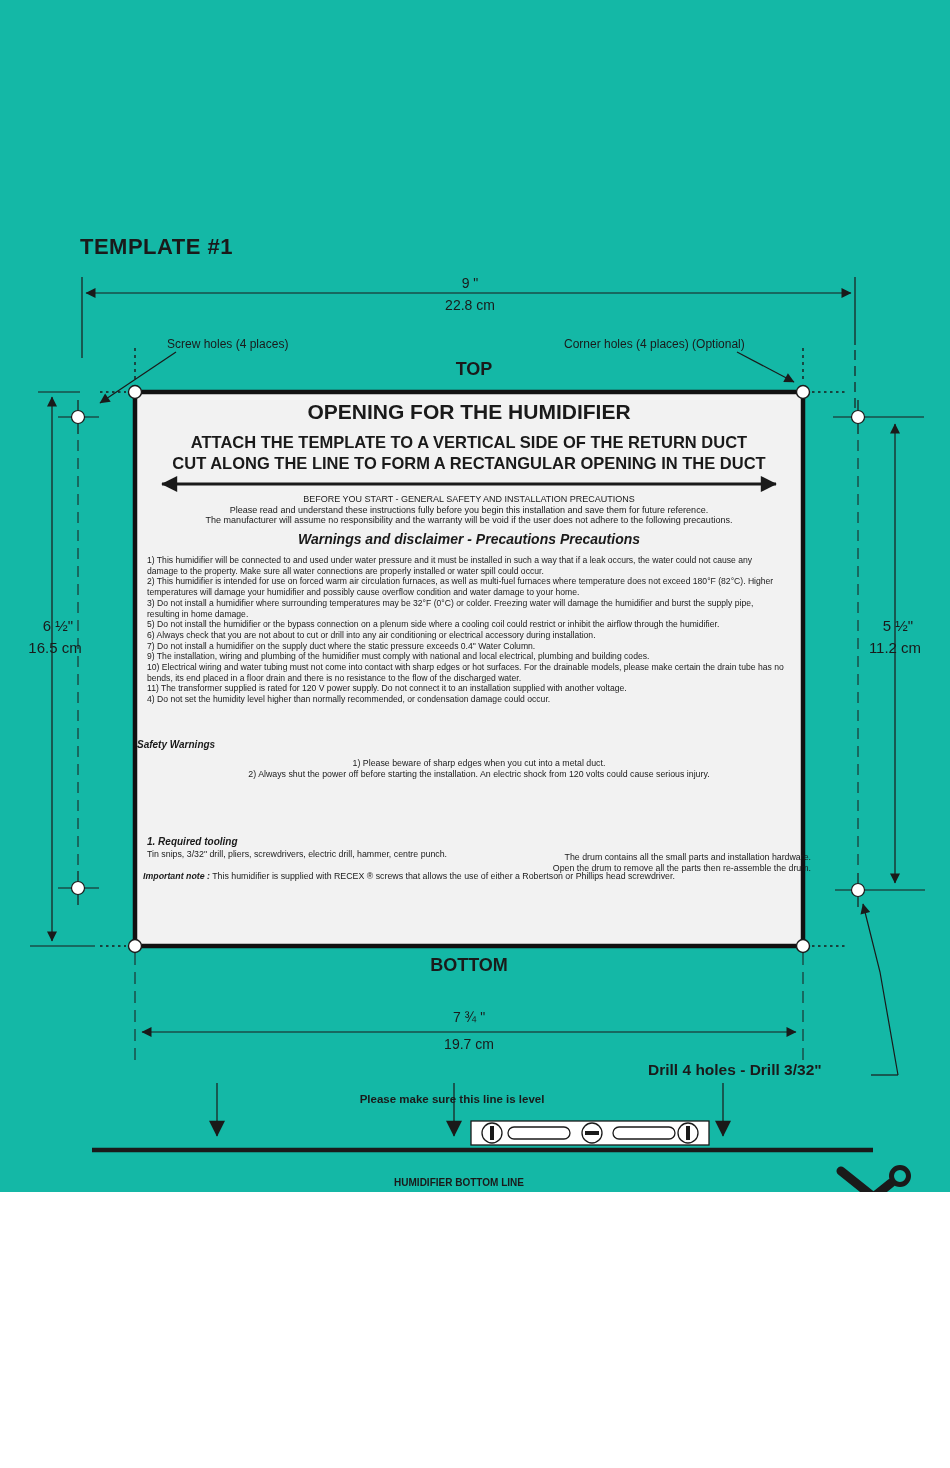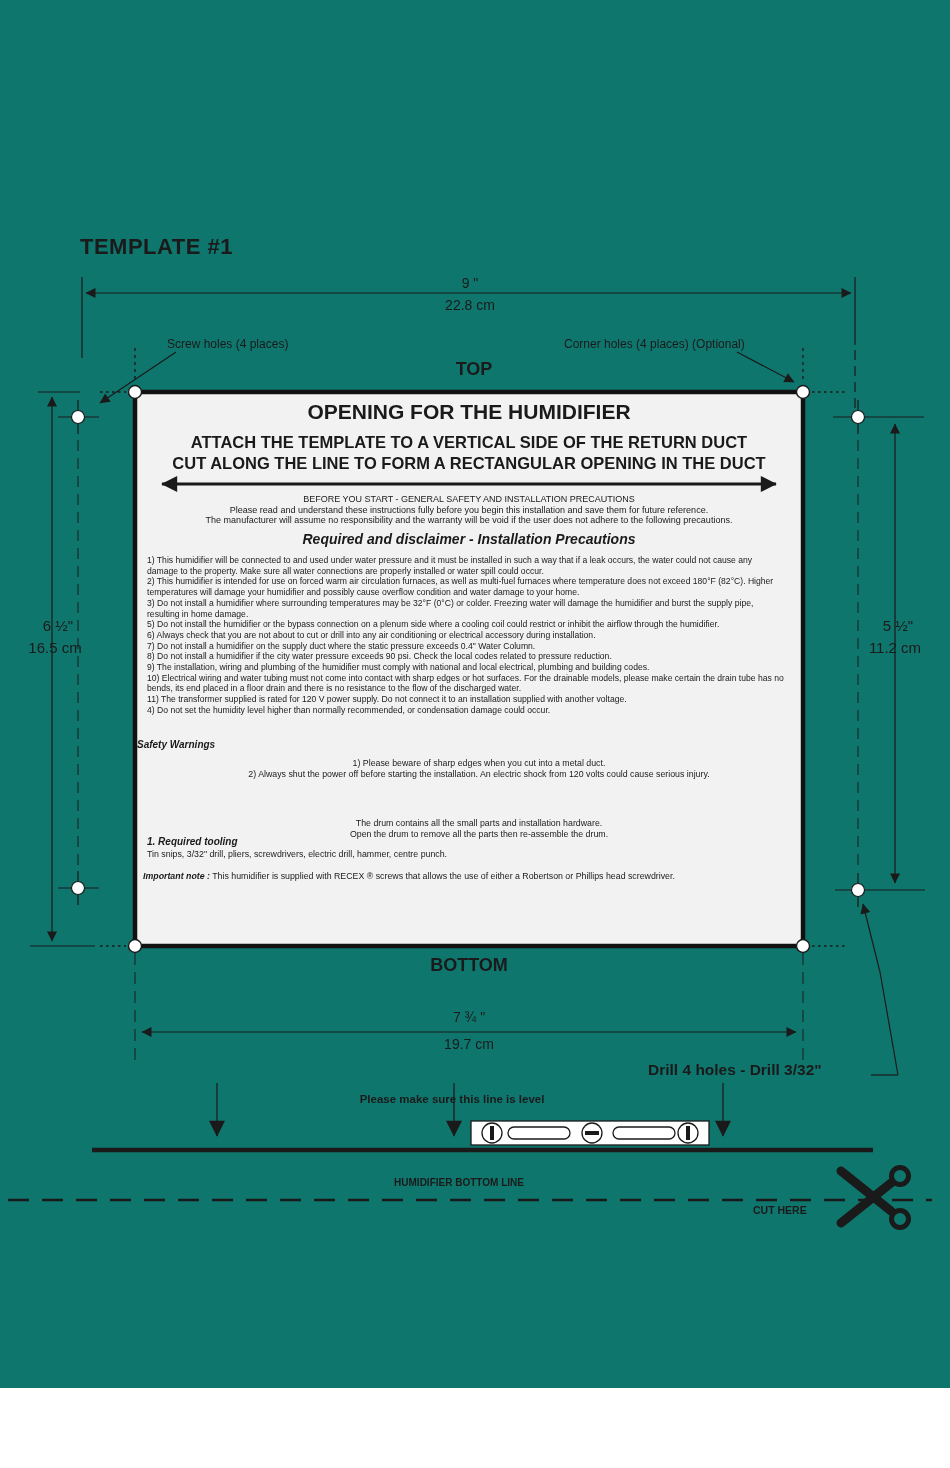--- a/index.html
+++ b/index.html
@@ -1,16 +1,16 @@
 <!DOCTYPE html>
 <html><head>
 <meta charset="utf-8">
 <style>
   html,body{margin:0;padding:0;background:#fff;}
-  #page{position:relative;width:950px;height:1388px;background:#0f766e;overflow:hidden;
+  #page{position:relative;width:950px;height:1192px;background:#14b8a6;overflow:hidden;
         font-family:"Liberation Sans", sans-serif;color:#1a1a1a;}
   #bg{position:absolute;left:0;top:0;z-index:0;}
   .t{position:absolute;z-index:1;white-space:nowrap;color:#1a1a1a;}
   .cx{transform:translateX(-50%);}
   .bi{font-weight:bold;font-style:italic;}
 
   #lbl-title{left:80px;top:234px;font-size:22px;font-weight:bold;letter-spacing:.5px;}
   #lbl-dim-top-in{left:470px;top:275px;font-size:14px;}
   #lbl-dim-top-cm{left:470px;top:297px;font-size:14px;}
   #lbl-screw{left:167px;top:337px;font-size:12px;}
@@ -30,21 +30,21 @@
 
   .bxsec{position:absolute;left:137px;width:664px;z-index:1;text-align:center;}
   #bx-head{top:400px;font-size:21px;font-weight:bold;}
   #bx-sub1{top:433px;font-size:16.5px;font-weight:bold;}
   #bx-sub2{top:454px;font-size:16.5px;font-weight:bold;}
   #bx-before{top:494px;font-size:9px;line-height:10.6px;}
   #bx-warn-title{top:531px;font-size:14px;font-weight:bold;font-style:italic;}
   #bx-warn-list{top:555px;font-size:8.6px;line-height:10.7px;text-align:left;padding:0 16px 0 10px;box-sizing:border-box;}
   #bx-safety-title{top:739px;font-size:10px;text-align:left;font-weight:bold;font-style:italic;}
   #bx-safety-list{top:758px;font-size:8.8px;line-height:11px;text-align:center;padding-left:10px;}
-  #bx-drum{top:818px;font-size:8.8px;line-height:11px;text-align:center;padding-left:10px;}
+  #bx-drum{top:852px;font-size:8.8px;line-height:11px;text-align:right;padding-left:10px;}
   #bx-tool-title{top:836px;font-size:10px;text-align:left;padding-left:10px;font-weight:bold;font-style:italic;}
   #bx-tool-text{top:849px;font-size:8.8px;text-align:left;padding-left:10px;}
   #bx-note{top:871px;font-size:8.8px;text-align:left;padding-left:6px;}
 </style>
 </head>
 <body>
 
 <div id="page">
 
   <svg id="bg" width="950" height="1468" viewBox="0 0 950 1468">
@@ -177,29 +177,28 @@
   <div class="t" id="lbl-cut">CUT HERE</div>
 
   <div class="bxsec" id="bx-head">OPENING FOR THE HUMIDIFIER</div>
   <div class="bxsec" id="bx-sub1">ATTACH THE TEMPLATE TO A VERTICAL SIDE OF THE RETURN DUCT</div>
   <div class="bxsec" id="bx-sub2">CUT ALONG THE LINE TO FORM A RECTANGULAR OPENING IN THE DUCT</div>
   <div class="bxsec" id="bx-before">
     <div>BEFORE YOU START  -  GENERAL SAFETY AND INSTALLATION PRECAUTIONS</div>
     <div>Please read and understand these instructions fully before you begin this installation and save them for future reference.</div>
     <div>The manufacturer will assume no responsibility and the warranty will be void if the user does not adhere to the following precautions.</div>
   </div>
-  <div class="bxsec" id="bx-warn-title">Required and disclaimer - Installation Precautions</div>
+  <div class="bxsec" id="bx-warn-title">Warnings and disclaimer - Precautions Precautions</div>
   <div class="bxsec" id="bx-warn-list">
       <div>1) This humidifier will be connected to and used under water pressure and it must be installed in such a way that if a leak occurs, the water could not cause any damage to the property. Make sure all water connections are properly installed or water spill could occur.</div>
       <div>2) This humidifier is intended for use on forced warm air circulation furnaces, as well as multi-fuel furnaces where temperature does not exceed 180°F (82°C). Higher temperatures will damage your humidifier and possibly cause overflow condition and water damage to your home.</div>
       <div>3) Do not install a humidifier where surrounding temperatures may be 32°F (0°C) or colder. Freezing water will damage the humidifier and burst the supply pipe, resulting in home damage.</div>
       <div>5) Do not install the humidifier or the bypass connection on a plenum side where a cooling coil could restrict or inhibit the airflow through the humidifier.</div>
       <div>6) Always check that you are not about to cut or drill into any air conditioning or electrical accessory during installation.</div>
       <div>7) Do not install a humidifier on the supply duct where the static pressure exceeds 0.4" Water Column.</div>
-      <div>8) Do not install a humidifier if the city water pressure exceeds 90 psi. Check the local codes related to pressure reduction.</div>
       <div>9) The installation, wiring and plumbing of the humidifier must comply with national and local electrical, plumbing and building codes.</div>
       <div>10) Electrical wiring and water tubing must not come into contact with sharp edges or hot surfaces. For the drainable models, please make certain the drain tube has no bends, its end placed in a floor drain and there is no resistance to the flow of the discharged water.</div>
       <div>11) The transformer supplied is rated for 120 V power supply. Do not connect it to an installation supplied with another voltage.</div>
       <div>4) Do not set the humidity level higher than normally recommended, or condensation damage could occur.</div>
     </div>
   <div class="bxsec" id="bx-safety-title">Safety Warnings</div>
   <div class="bxsec" id="bx-safety-list">
       <div>1) Please beware of sharp edges when you cut into a metal duct.</div>
       <div>2) Always shut the power off before starting the installation. An electric shock from 120 volts could cause serious injury.</div>
     </div>

